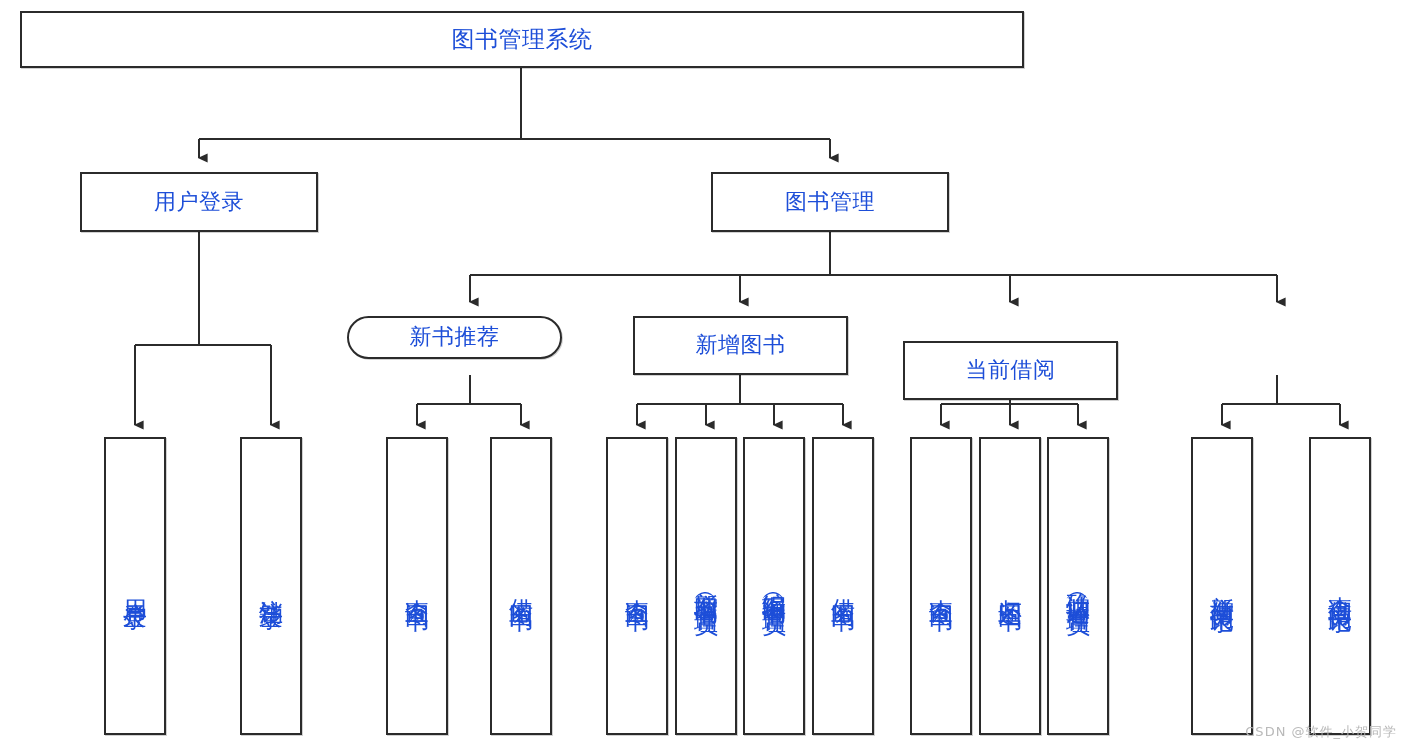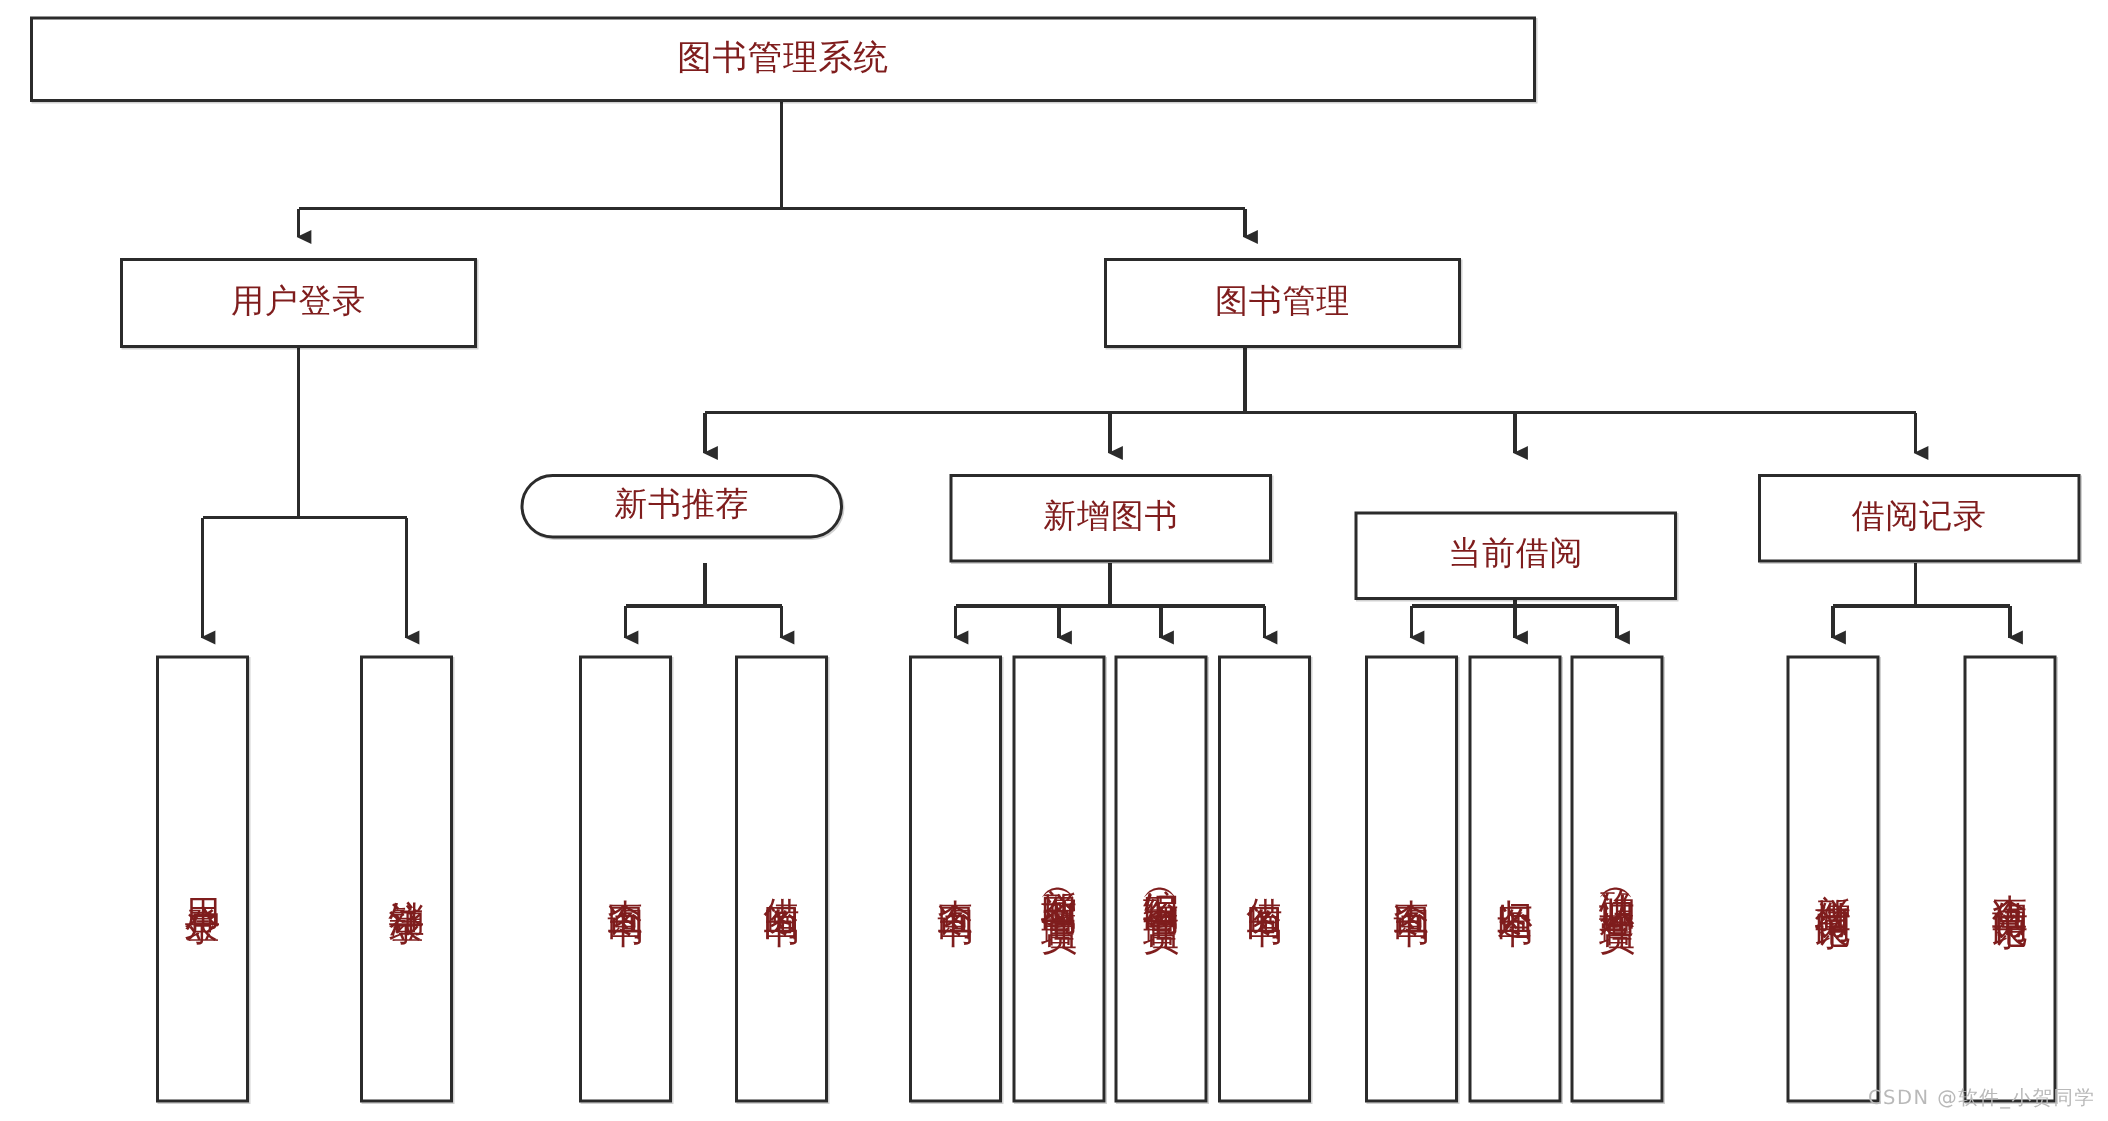--- a/index.html
+++ b/index.html
@@ -30,21 +30,21 @@
     box-sizing: border-box;
     background: #ffffff;
     border: 2px solid #2b2b2b;
     box-shadow: 1px 1px 0 rgba(0,0,0,0.18);
     display: flex;
     align-items: center;
     justify-content: center;
     overflow: hidden;
   }
   .node-label {
-    color: #7f1d1d;
+    color: #1d4ed8;
     text-align: left;
     line-height: 1.22;
     white-space: pre;
   }
   .node-box.horizontal .node-label {
     writing-mode: horizontal-tb;
     font-size: 22px;
     letter-spacing: 0.5px;
   }
   .node-box.vertical .node-label {
@@ -127,39 +127,36 @@
   </svg>
 
   <div class="node-box horizontal level0" style="left:20px; top:11px; width:1004px; height:57px;">
     <span class="node-label">图书管理系统</span>
   </div>
 
   <div class="node-box horizontal level1" style="left:80px; top:172px; width:238px; height:60px;">
     <span class="node-label">用户登录</span>
   </div>
 
-  <div class="node-box horizontal level1" style="left:736px; top:172px; width:238px; height:60px;">
+  <div class="node-box horizontal level1" style="left:711px; top:172px; width:238px; height:60px;">
     <span class="node-label">图书管理</span>
   </div>
 
   <div class="node-box horizontal level2" style="left:347px; top:316px; width:215px; height:43px;border-radius:25px;">
     <span class="node-label">新书推荐</span>
   </div>
 
   <div class="node-box horizontal level2" style="left:633px; top:316px; width:215px; height:59px;">
     <span class="node-label">新增图书</span>
   </div>
 
   <div class="node-box horizontal level2" style="left:903px; top:316px; width:215px; height:59px;margin-top:25px;">
     <span class="node-label">当前借阅</span>
   </div>
 
-  <div class="node-box horizontal level2" style="left:1172px; top:316px; width:215px; height:59px;">
-    <span class="node-label">借阅记录</span>
-  </div>
 
   <div class="node-box vertical leaf" style="left:104px; top:437px; width:62px; height:298px;">
     <span class="node-label">用户登录</span>
   </div>
 
   <div class="node-box vertical leaf" style="left:240px; top:437px; width:62px; height:298px;">
     <span class="node-label">注销登录</span>
   </div>
 
   <div class="node-box vertical leaf" style="left:386px; top:437px; width:62px; height:298px;">

